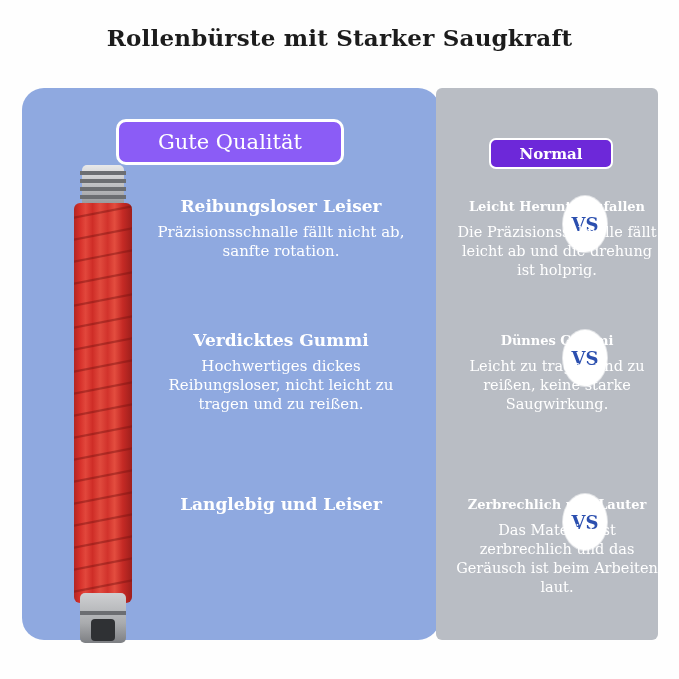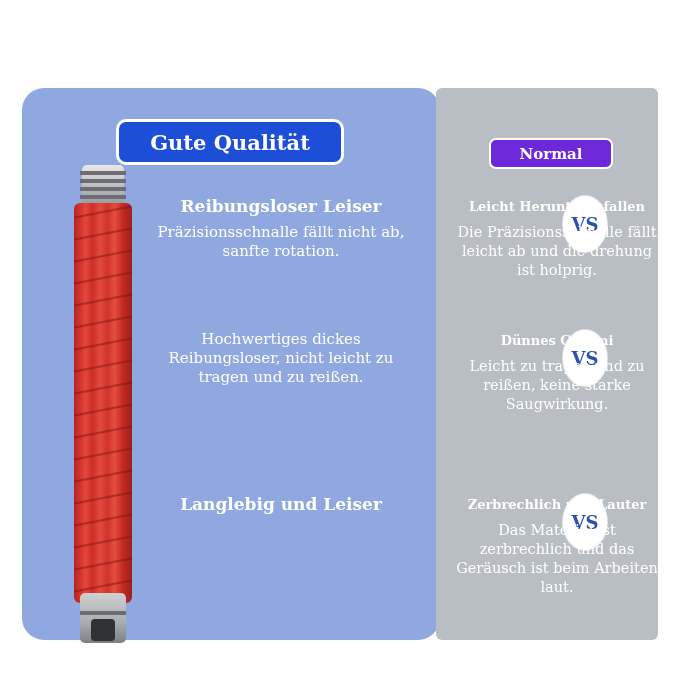--- a/index.html
+++ b/index.html
@@ -52,29 +52,29 @@
     border-radius: 6px;
   }
 
   
   .badge-good {
     position: absolute;
     left: 116px;
     top: 119px;
     width: 222px;
     height: 40px;
-    background: #1d4ed8;
+    background: #8b5cf6;
     border: 3px solid #ffffff;
     border-radius: 10px;
     display: flex;
     align-items: center;
     justify-content: center;
     color: #ffffff;
     font-family: "DejaVu Serif", serif;
-    font-weight: bold;
+    font-weight: normal;
     font-size: 21px;
   }
   .badge-normal {
     position: absolute;
     left: 489px;
     top: 138px;
     width: 120px;
     height: 27px;
     background: #6d28d9;
     border: 2px solid #ffffff;
@@ -209,20 +209,21 @@
     line-height: 19px;
   }
   .right-col .head { font-size: 13px; }
   .right-col .desc { font-size: 14.5px; line-height: 19px; }
 </style>
 </head>
 <body>
 
 <div class="page">
 
+  <div class="title">Rollenbürste mit Starker Saugkraft</div>
 
   <div class="panel-good"></div>
   <div class="panel-normal"></div>
 
   <div class="badge-good">Gute Qualität</div>
   <div class="badge-normal">Normal</div>
 
   <div class="brush">
     <div class="brush-cap-top">
       <div class="ring" style="top:6px"></div>
@@ -263,20 +264,21 @@
     </div>
     <div class="vs">VS</div>
     <div class="right-col">
       <div class="head">Leicht Herunterzufallen</div>
       <div class="desc">Die Präzisionsschnalle fällt leicht ab und die drehung ist holprig.</div>
     </div>
   </div>
 
   <div class="row" style="top:330px;">
     <div class="left-col">
+      <div class="head">Verdicktes Gummi</div>
       <div class="desc">Hochwertiges dickes Reibungsloser, nicht leicht zu tragen und zu reißen.</div>
     </div>
     <div class="vs">VS</div>
     <div class="right-col">
       <div class="head">Dünnes Gummi</div>
       <div class="desc">Leicht zu tragen und zu reißen, keine starke Saugwirkung.</div>
     </div>
   </div>
 
   <div class="row" style="top:494px;">

